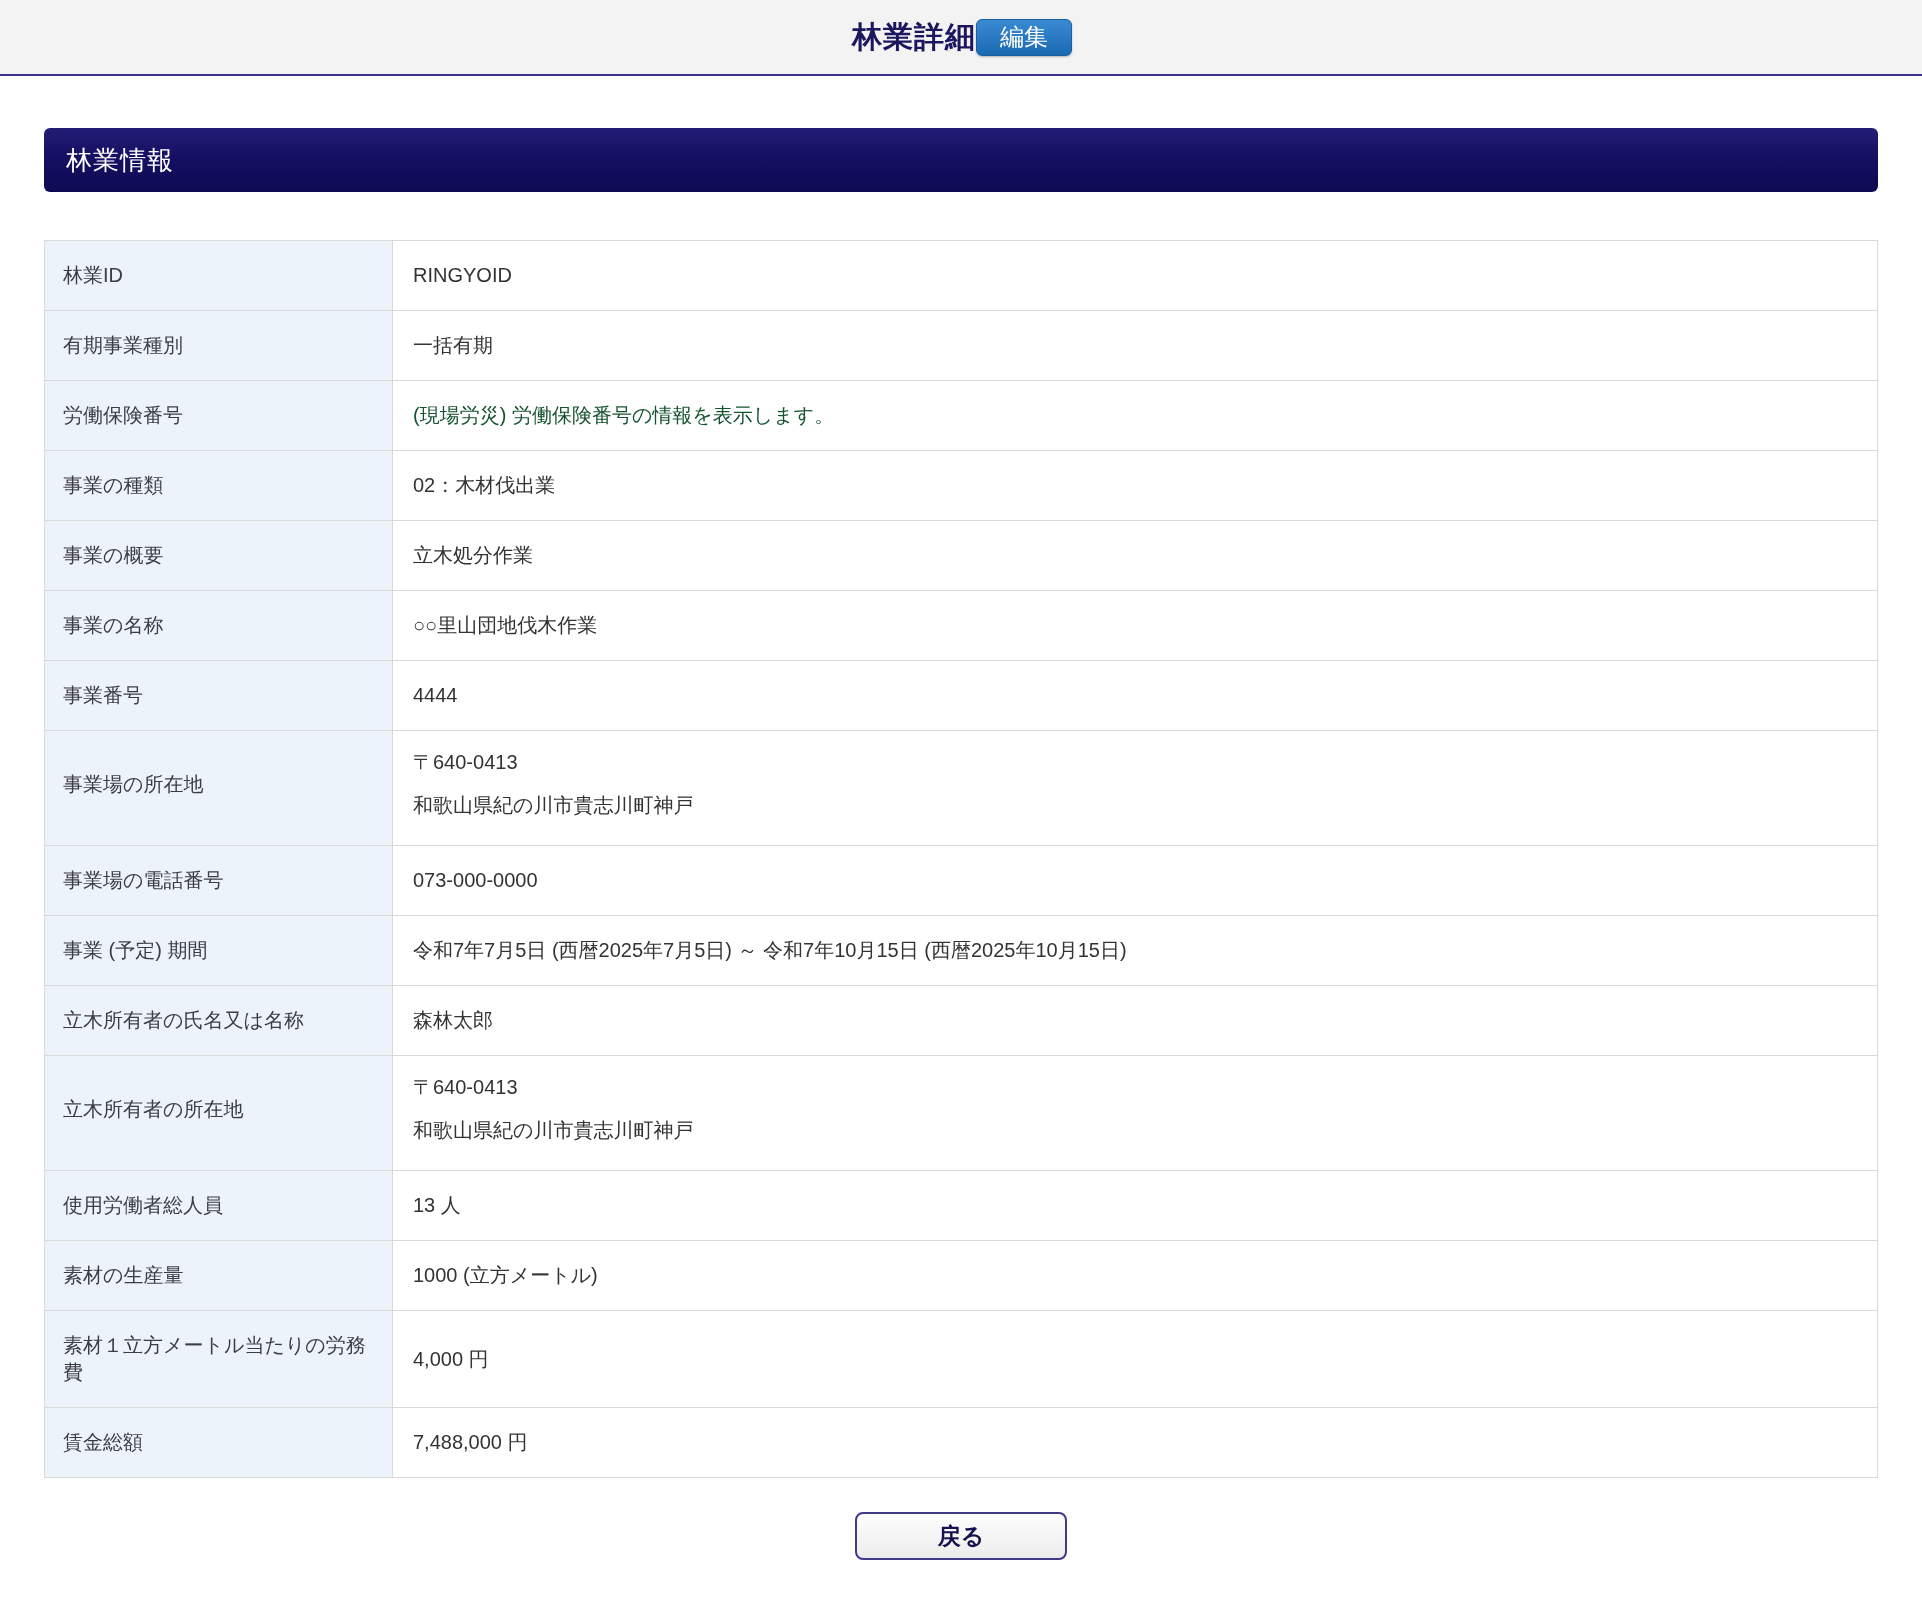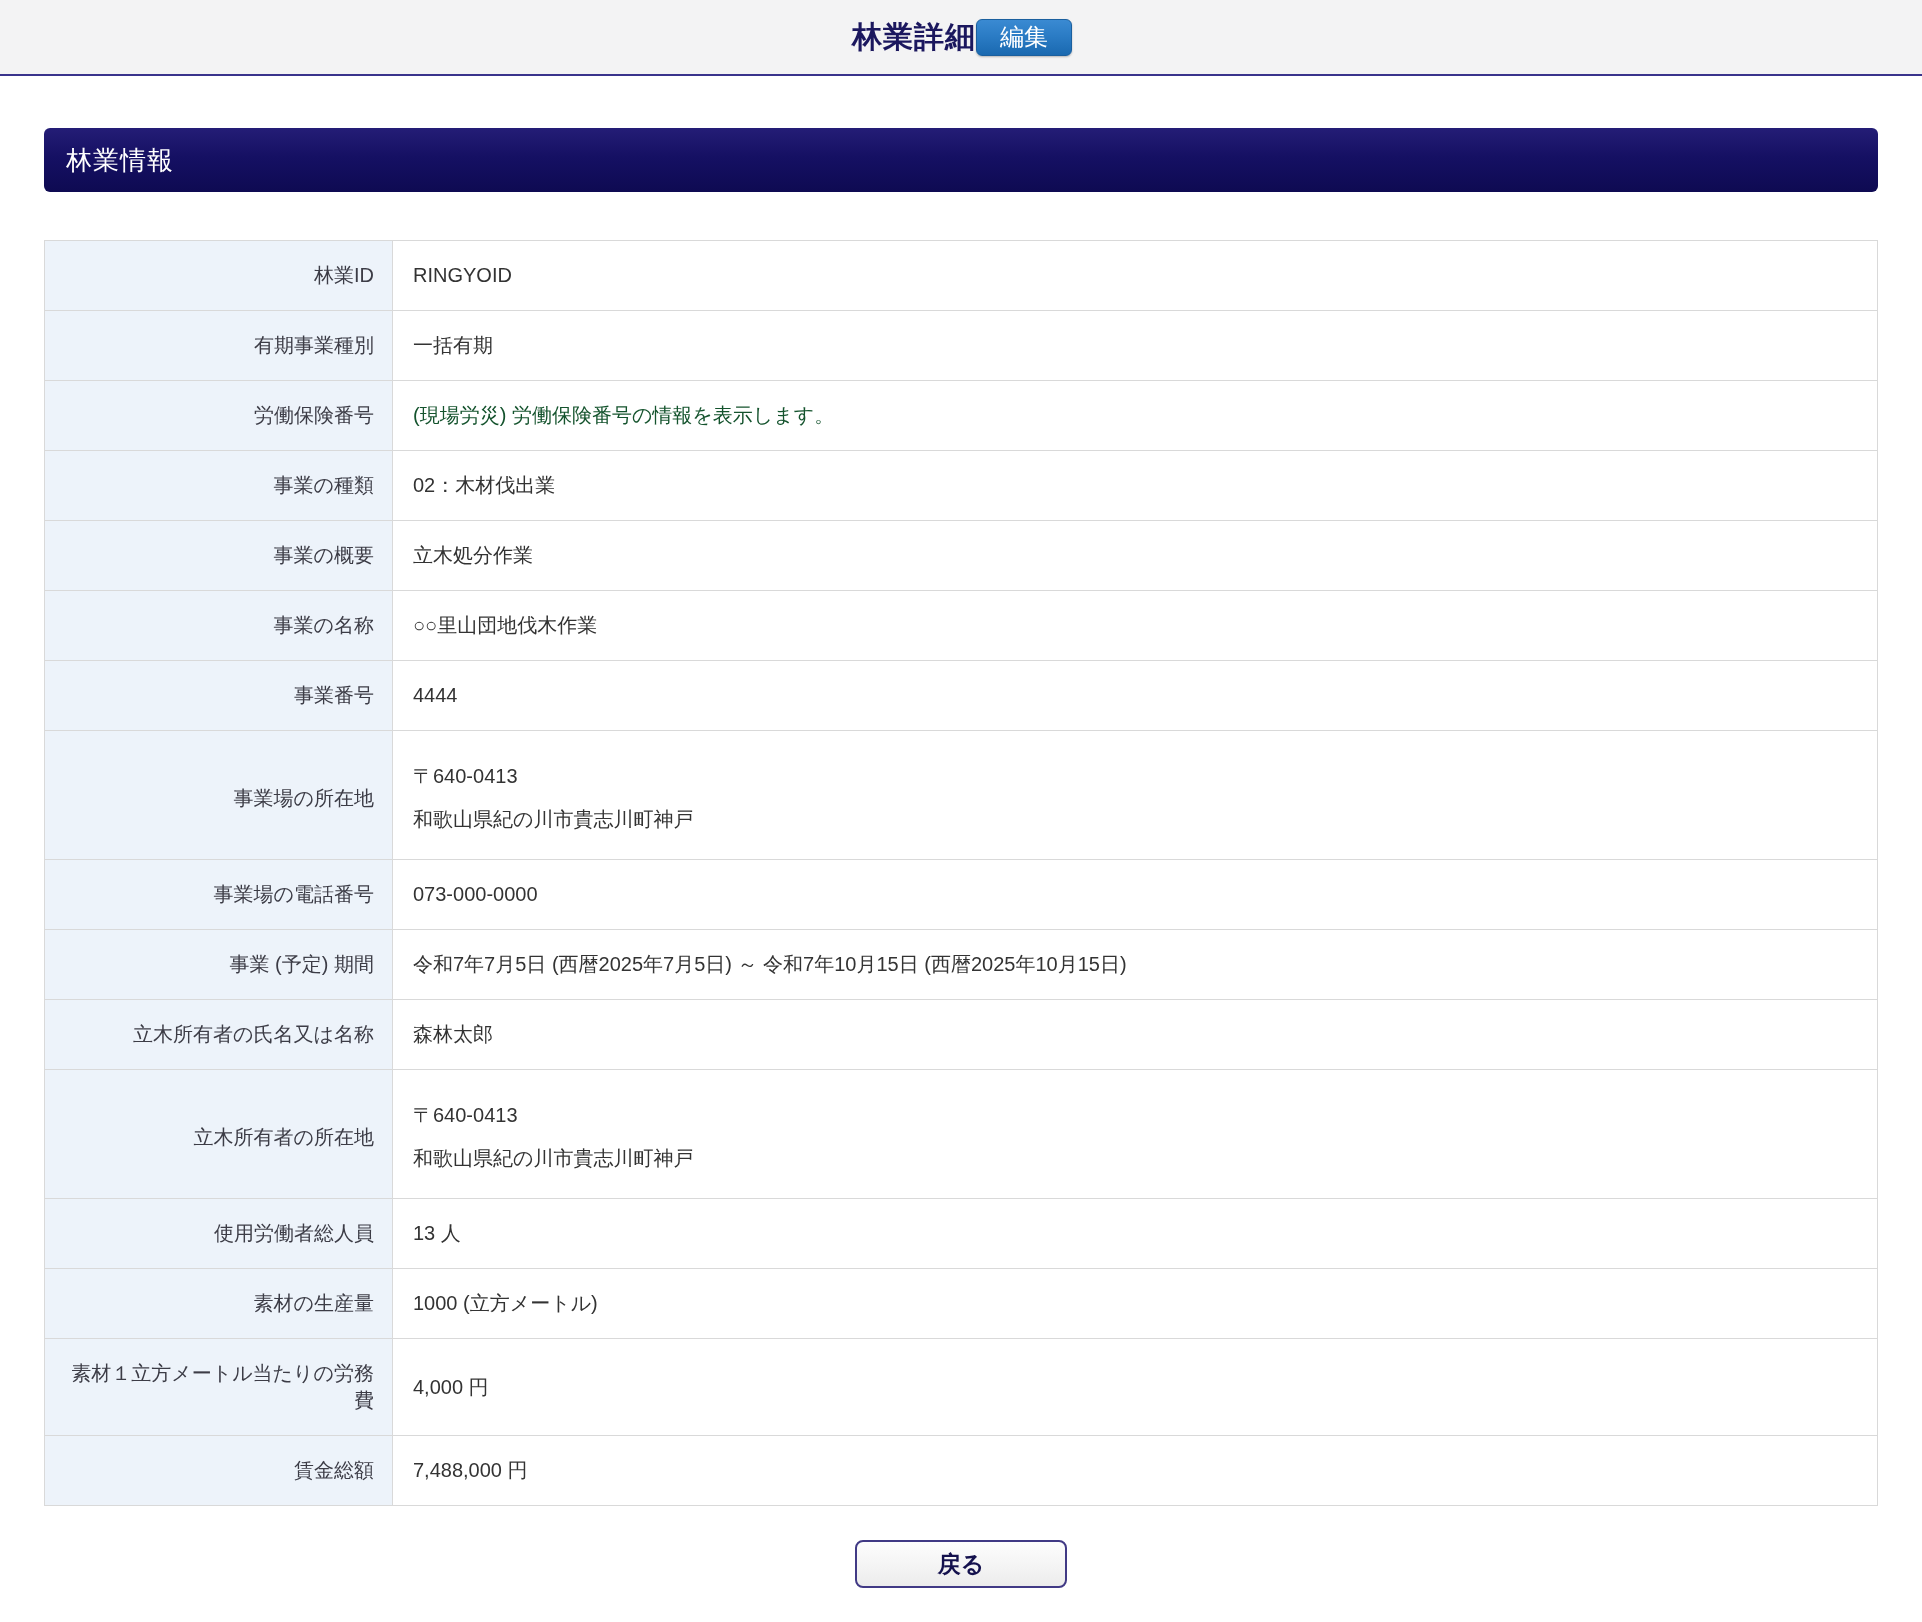--- a/index.html
+++ b/index.html
@@ -71,31 +71,30 @@
     font-weight: normal;
     text-align: left;
     vertical-align: middle;
     line-height: 27px;
   }
   .info-table th {
     width: 348px;
     background: #edf3fa;
     color: #3c3c46;
     padding: 21px 18px;
-    text-align: right;
   }
   .info-table td {
     background: #ffffff;
     color: #333333;
     padding: 21px 20px;
     margin-left: 16px;
   }
   .info-table td.green { color: #14532d; }
   .info-table td .line + .line { margin-top: 16px; }
-  .info-table tr.tall th, .info-table tr.tall td { padding-top: 32px; padding-bottom: 26px; }
+  .info-table tr.tall th, .info-table tr.tall td { padding-top: 18px; padding-bottom: 26px; }
 
   
   .footer {
     margin-top: 34px;
     display: flex;
     justify-content: center;
   }
   .back-btn {
     width: 212px;
     height: 48px;

